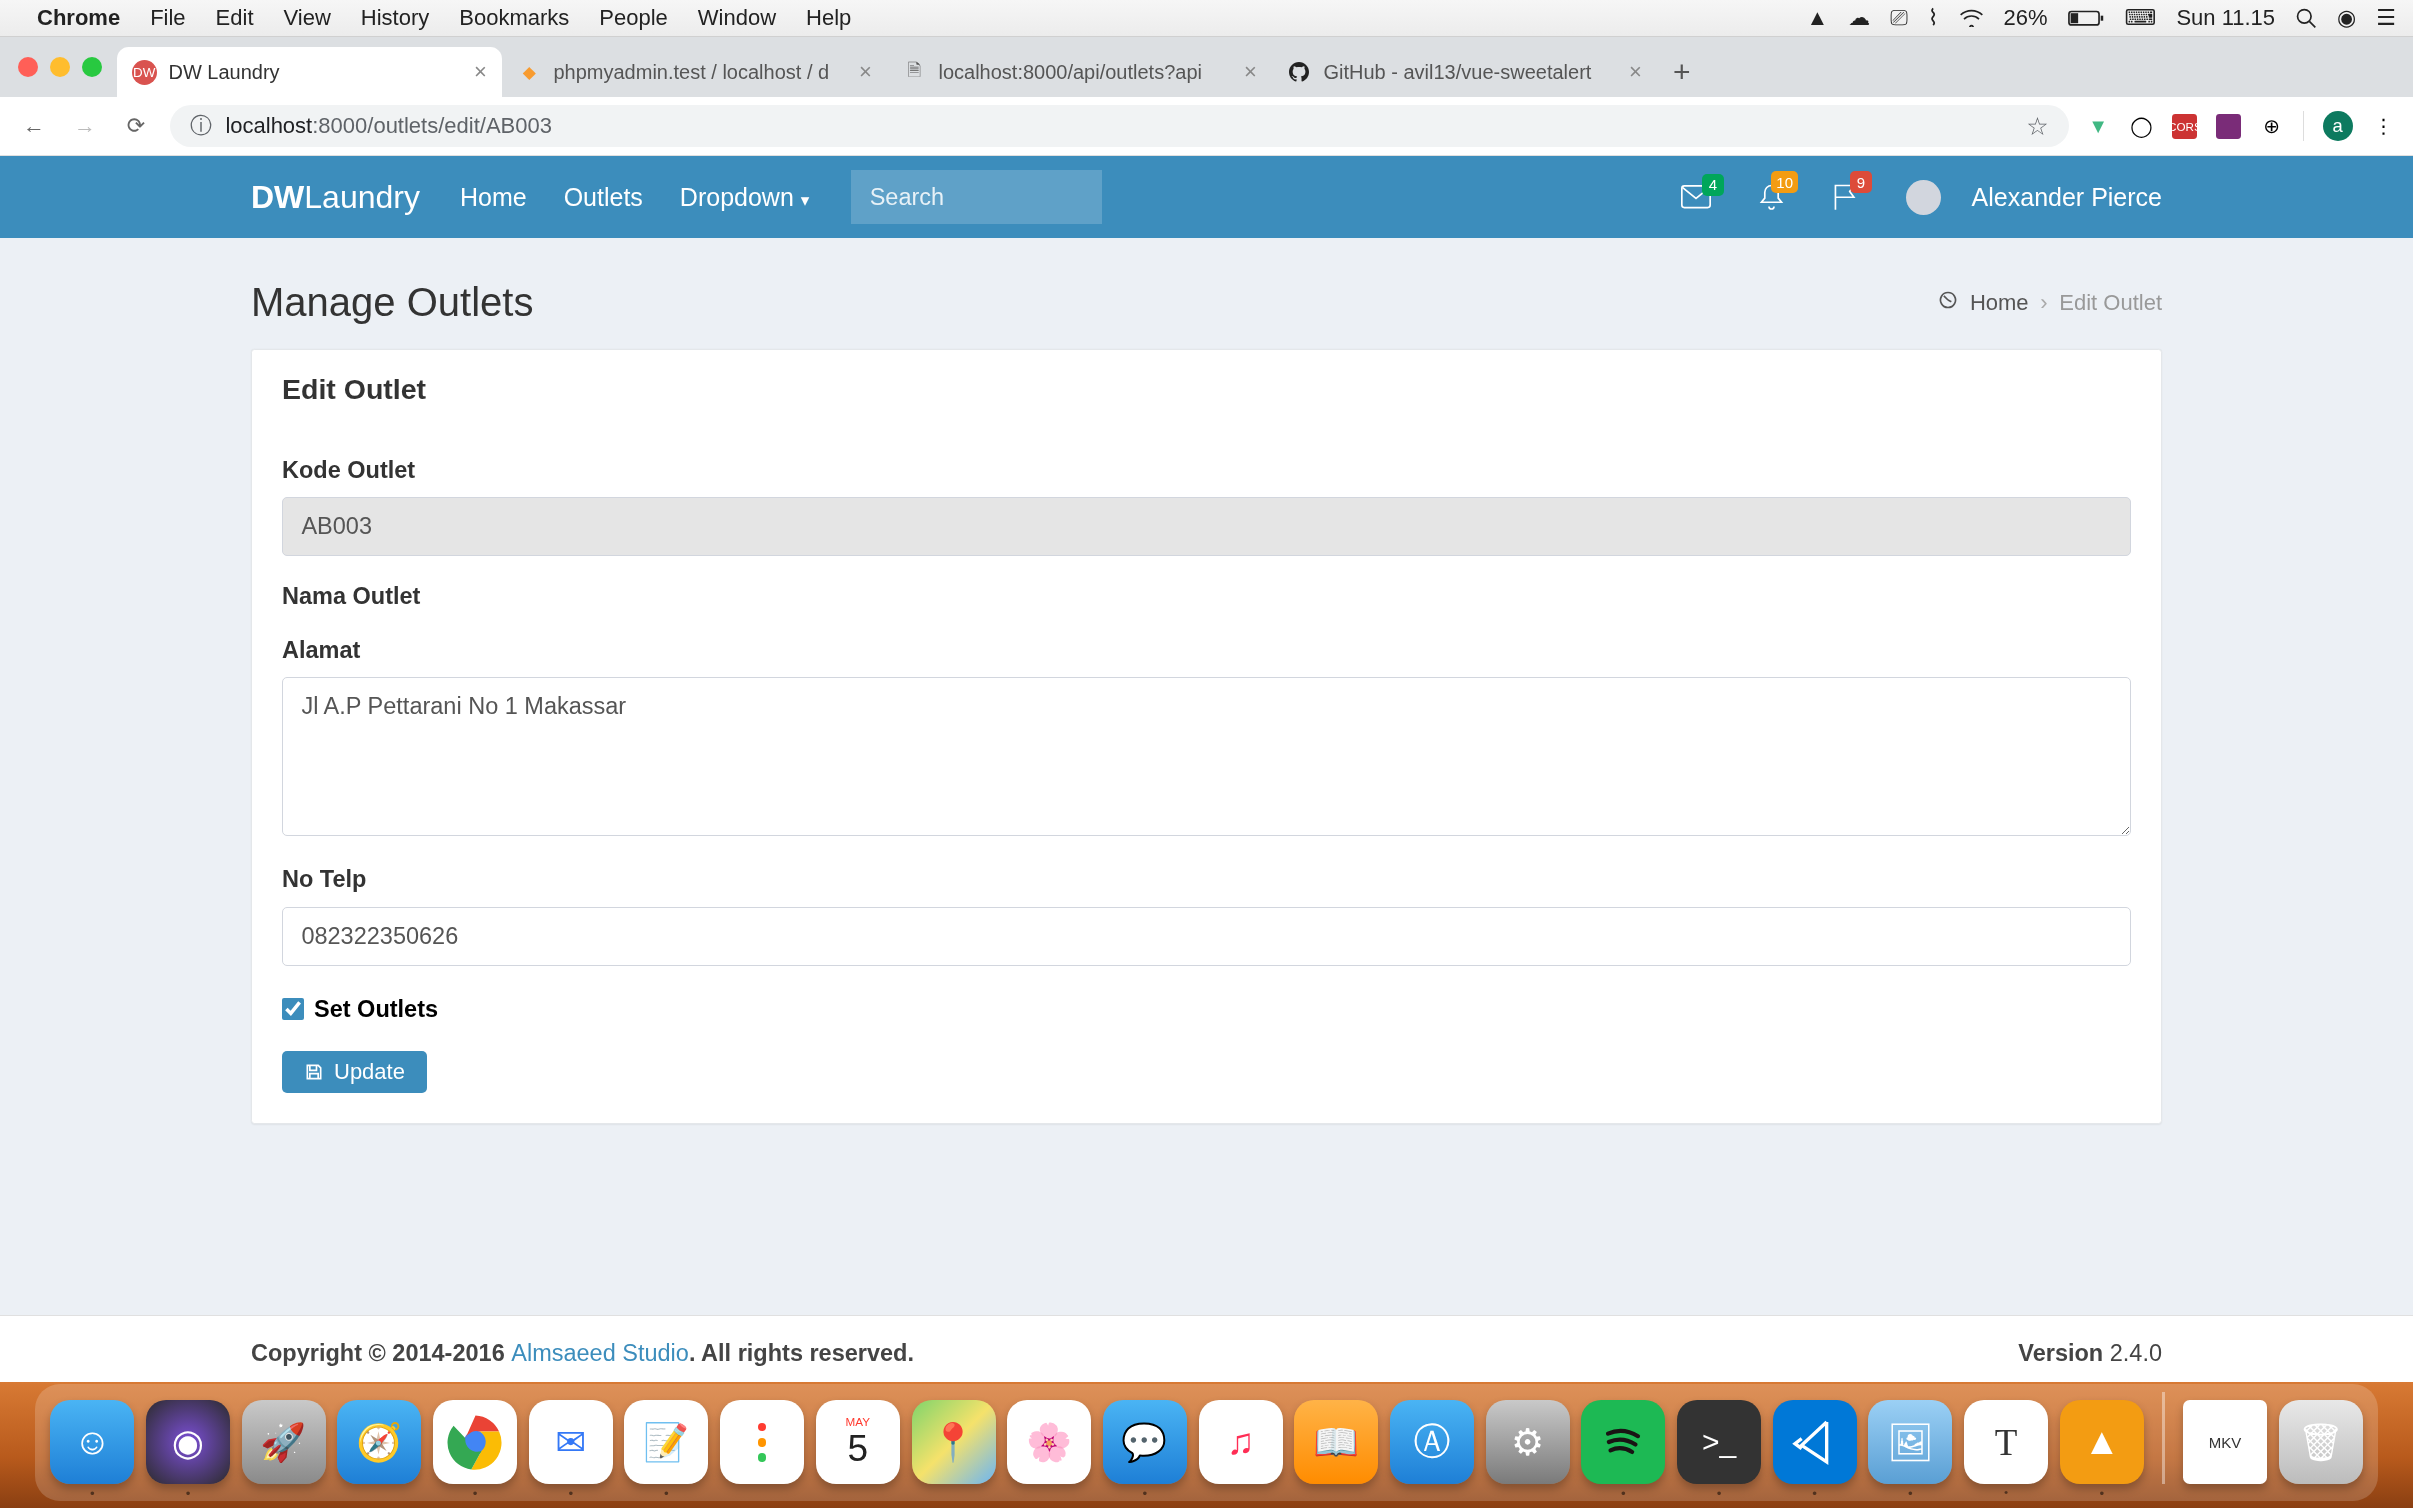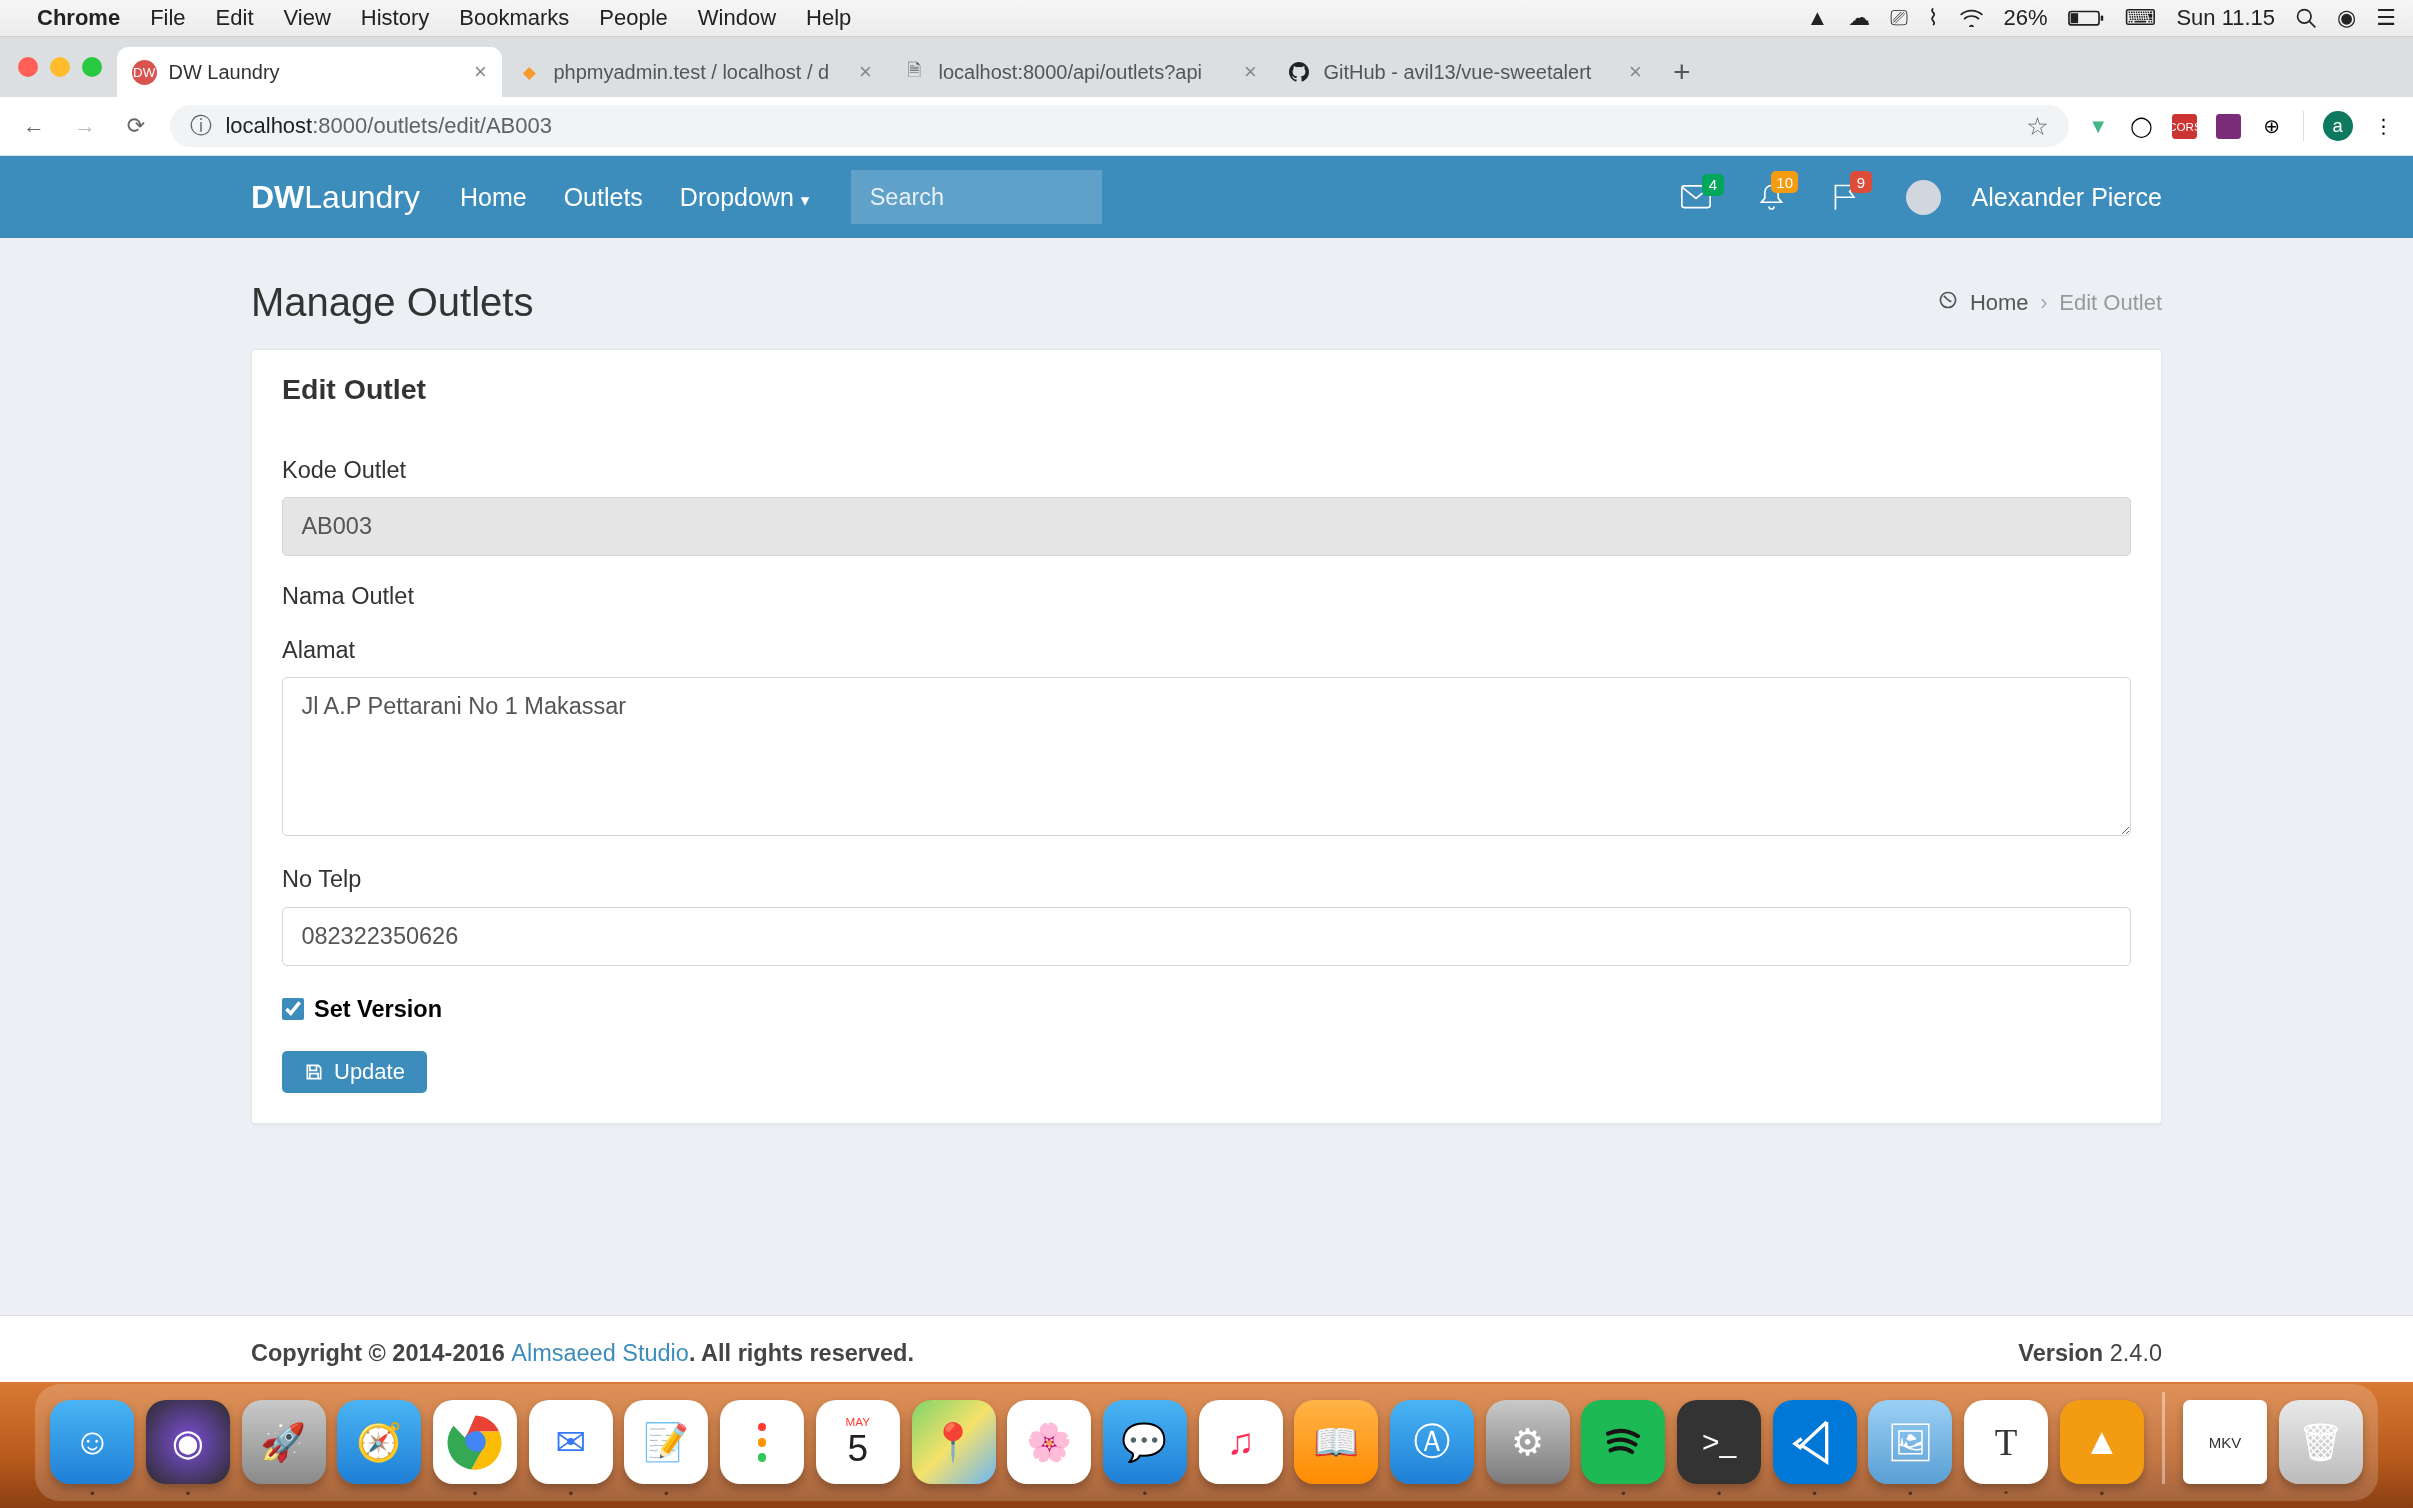--- a/index.html
+++ b/index.html
@@ -123,21 +123,21 @@
     .breadcrumb { font-size: 22px; color: #555; display: flex; align-items: center; gap: 11.7px;}
     .breadcrumb .sep { color: #aaa; }
     .breadcrumb .muted { color: #999; }
     .card {
       background: #fff; border-radius: 3.4px; box-shadow: 0 0.8px 1.7px rgba(0,0,0,0.06);
       border: 0.8px solid #e4e7ea; padding: 0;
     }
     .card-h { padding: 23.5px 30px; font-size: 28.5px; font-weight: 600; color: #333;}
     .card-b { padding: 0 30px 30px; }
     .fg { margin-top: 27px; }
-    .lbl { font-size: 23.5px; font-weight: 400; color: #333; margin-bottom: 13.4px; display: block;}
+    .lbl { font-size: 23.5px; font-weight: 700; color: #333; margin-bottom: 13.4px; display: block;}
     .inp, .ta {
       width: 100%; font-size: 23.5px; padding: 15px 18.4px;
       border: 0.8px solid #d2d6de; border-radius: 5px; color: #555; background: #fff;
       outline: none;
     }
     .inp[readonly] { background: #e5e5e5; }
     .ta { height: 159px; resize: both; font-family: inherit;}
     .chk-row { display: flex; align-items: center; gap: 10px; margin-top: 30px;}
     .chk-row input { width: 22px; height: 22px; accent-color: #3c8dbc;}
     .chk-lbl { font-size: 23.5px; font-weight: 700;}
@@ -340,21 +340,21 @@
       <div class="fg">
         <label class="lbl">Alamat</label>
         <textarea class="ta" style="">Jl A.P Pettarani No 1 Makassar</textarea>
       </div>
       <div class="fg">
         <label class="lbl">No Telp</label>
         <input class="inp" value="082322350626" style="">
       </div>
       <div class="chk-row">
         <input type="checkbox" checked="" style="">
-        <span class="chk-lbl">Set Version</span>
+        <span class="chk-lbl">Set Outlets</span>
       </div>
       <button class="btn">
         <svg width="20" height="20" viewBox="0 0 24 24">
             <path d="M4 4 h13 l3 3 v13 H4 Z M7 4 v6 h8 V4 M7 20 v-6 h10 v6" stroke="#fff" stroke-width="2" fill="none"></path>
           </svg>
         <span>Update</span>
       </button>
     </div>
   </div>
 </div>

